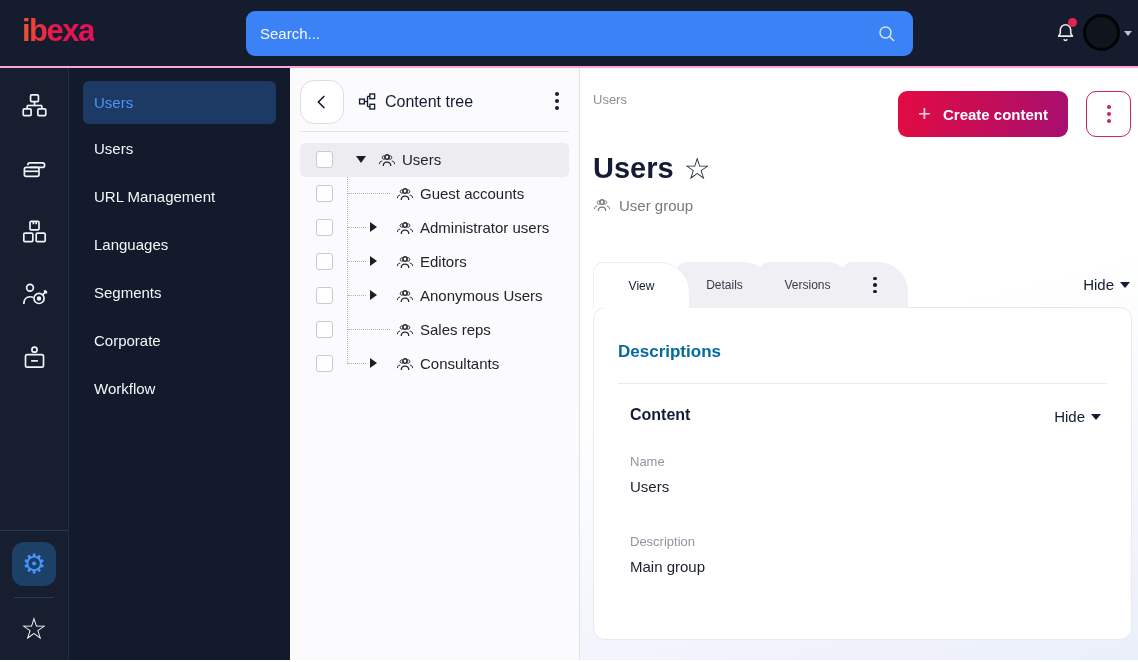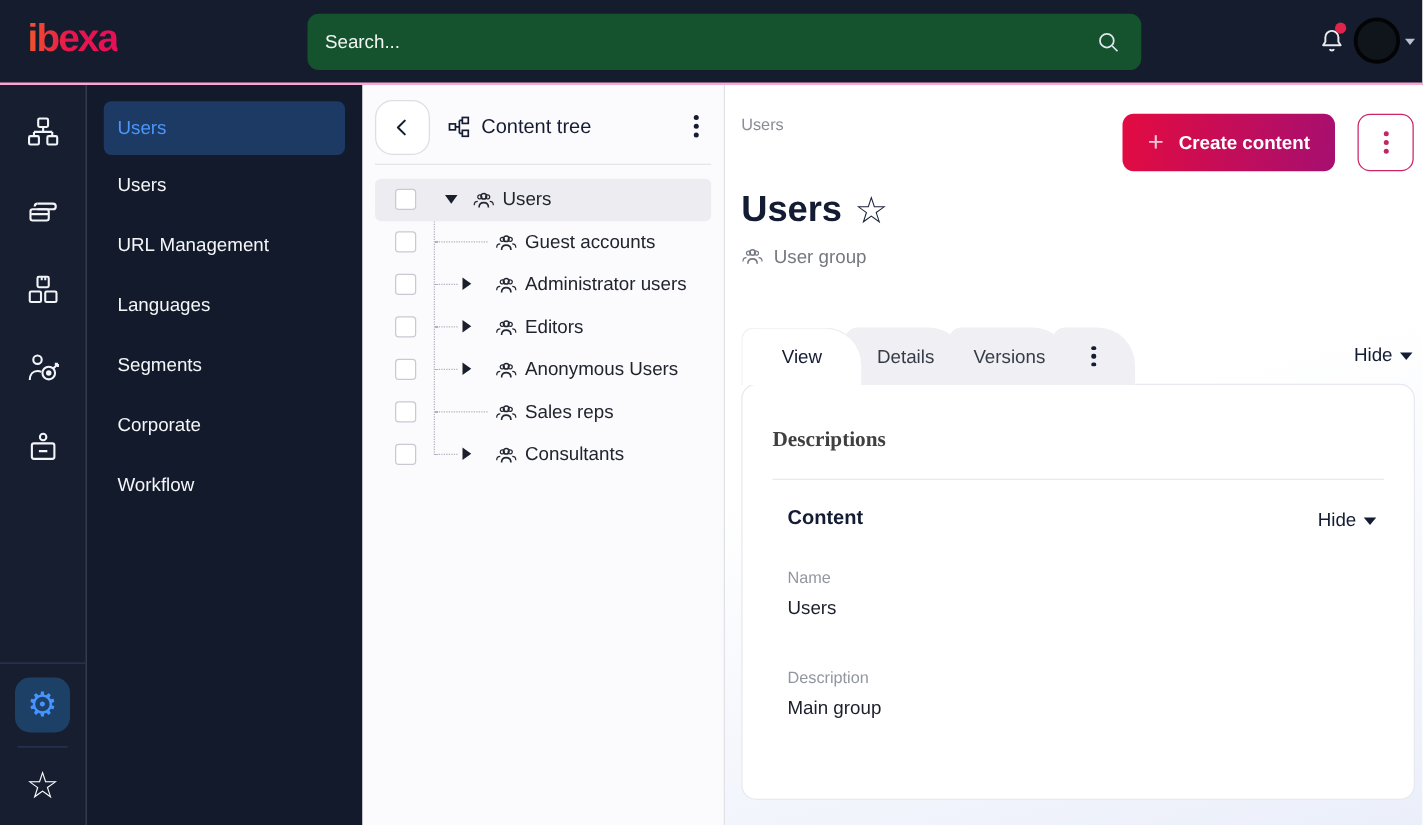--- a/index.html
+++ b/index.html
@@ -3,21 +3,21 @@
 <meta charset="utf-8">
 <style>
   * { margin:0; padding:0; box-sizing:border-box; }
   html,body { width:1138px; height:662px; overflow:hidden; font-family:"Liberation Sans", sans-serif; background:#fff; }
 
   
   .topbar { position:relative; height:68px; background:#151c2d; border-bottom:2px solid #f9a8d4; }
   .logo { position:absolute; left:22px; top:13px; font-size:31px; font-weight:800; letter-spacing:-1.5px;
           background:linear-gradient(95deg,#f0592b 0%,#e8174c 45%,#e60f58 100%);
           -webkit-background-clip:text; background-clip:text; color:transparent; }
-  .searchbar { position:absolute; left:246px; top:11px; width:667px; height:45px; background:#14532d;
+  .searchbar { position:absolute; left:246px; top:11px; width:667px; height:45px; background:#3b82f6;
                border-radius:9px; display:flex; align-items:center; }
   .searchbar input { flex:1; background:transparent; border:none; outline:none; color:#fff;
                      font-size:15px; padding:0 14px; font-family:"Liberation Sans",sans-serif; }
   .searchbar input::placeholder { color:#fff; opacity:.95; }
   .search-ic { margin-right:16px; display:flex; }
   .bell { position:absolute; left:1053px; top:20px; }
   .bell-dot { position:absolute; left:1068px; top:18px; width:9px; height:9px; border-radius:50%; background:#e0244b; }
   .avatar { position:absolute; left:1083px; top:14px; width:37px; height:37px; border-radius:50%;
             background:#10141b; border:3px solid #030406; }
   .avatar-caret { position:absolute; left:1124px; top:31px; width:0; height:0;
@@ -81,31 +81,31 @@
                align-items:center; justify-content:center; gap:3px; cursor:pointer; }
   .kdot { width:4px; height:4px; border-radius:50%; background:#131c33; }
   .kdot.pink { background:#c32566; }
   .page-title-row { position:absolute; left:13px; top:84px; display:flex; align-items:center; gap:10px; }
   .page-title { font-size:29px; font-weight:700; color:#131c33; }
   .title-star { font-size:30px; color:#131c33; line-height:1; }
   .subtitle { position:absolute; left:13px; top:128px; display:flex; align-items:center; gap:8px;
               color:#74787f; font-size:15px; }
   .tabs { position:absolute; left:13px; top:194px; height:48px; display:flex; }
   .tab { height:46px; padding:0 0; min-width:97px; background:#f0f0f4; border-radius:10px 30px 0 0;
-         display:flex; align-items:center; justify-content:center; font-size:15px; color:#353b47;
+         display:flex; align-items:center; justify-content:center; font-size:12px; color:#353b47;
          margin-right:-14px; }
   .tab.t1 { z-index:4; } .tab.t2 { z-index:3; } .tab.t3 { z-index:2; } .tab.t4 { z-index:1; width:66px; min-width:66px; }
   .tab.active { background:#fff; z-index:5; border:1px solid #eceff3; border-bottom:none; color:#131c33; }
   .tab-kebab { display:flex; flex-direction:column; gap:3px; align-items:center; }
   .tab-kebab .kdot { width:3.5px; height:3.5px; }
   .hide-link { position:absolute; right:8px; top:208px; font-size:15px; color:#131c33; display:flex; align-items:center; gap:6px; }
   .caret-dn { width:0; height:0; border-left:5px solid transparent; border-right:5px solid transparent; border-top:6px solid #131c33; }
   .card { position:absolute; left:13px; right:6px; top:239px; height:333px; background:#fff;
           border:1px solid #e8e8ef; border-radius:12px; z-index:0; }
-  .card-heading { position:absolute; left:24px; top:34px; font-size:17px; font-weight:700; color:#404040;font-family:Liberation Serif, serif; }
+  .card-heading { position:absolute; left:24px; top:34px; font-size:17px; font-weight:700; color:#0369a1; }
   .card-divider { position:absolute; left:24px; right:24px; top:75px; border-top:1px solid #e9e9ef; }
   .section-title { position:absolute; left:36px; top:98px; font-size:16px; font-weight:700; color:#131c33; }
   .section-hide { position:absolute; right:30px; top:100px; font-size:15px; color:#131c33; display:flex; align-items:center; gap:6px; }
   .f-label { position:absolute; left:36px; font-size:13px; color:#9296a0; }
   .f-value { position:absolute; left:36px; font-size:15px; color:#1a1f2b; }
   .lbl-name { top:146px; } .val-name { top:170px; }
   .lbl-desc { top:226px; } .val-desc { top:250px; }
 </style>
 </head>
 <body>

